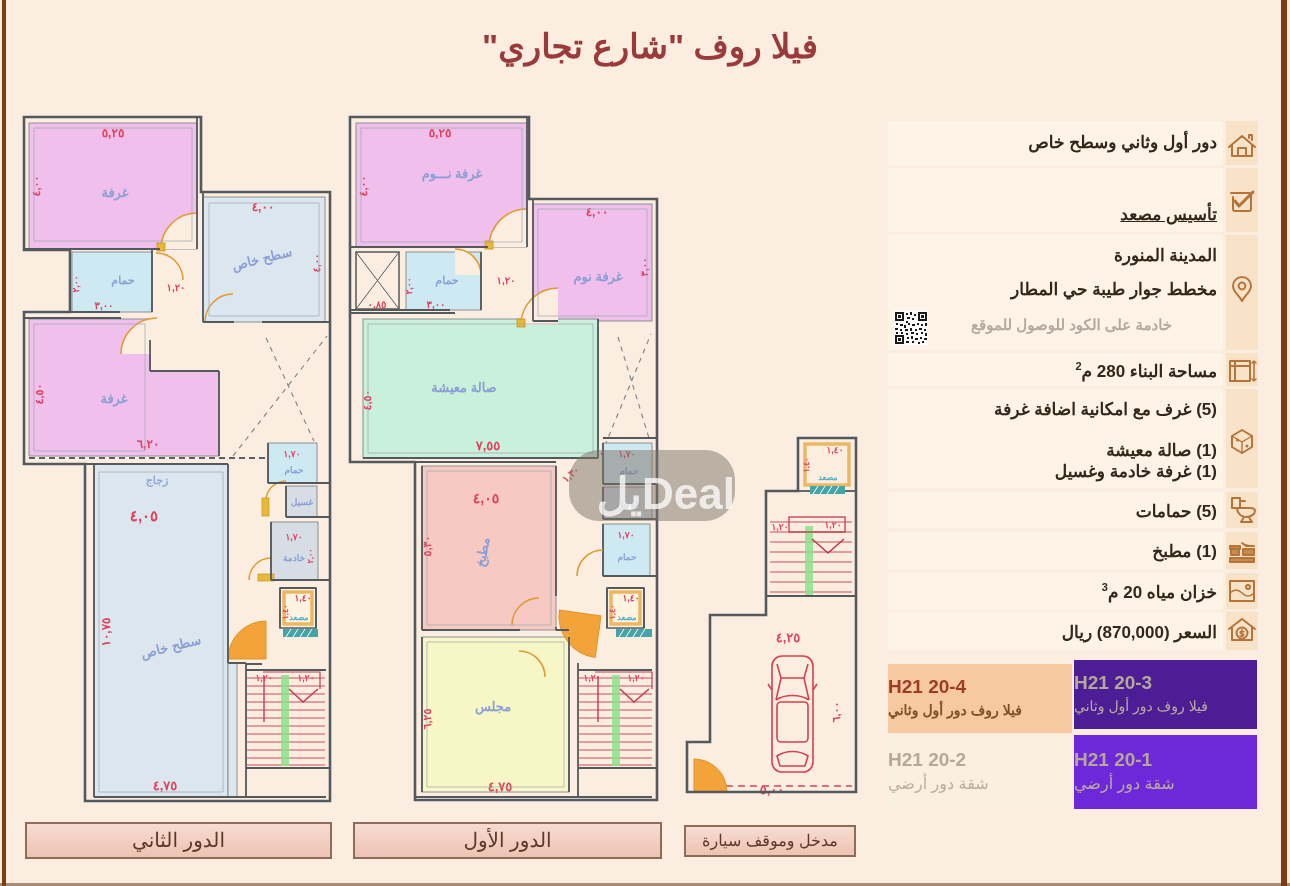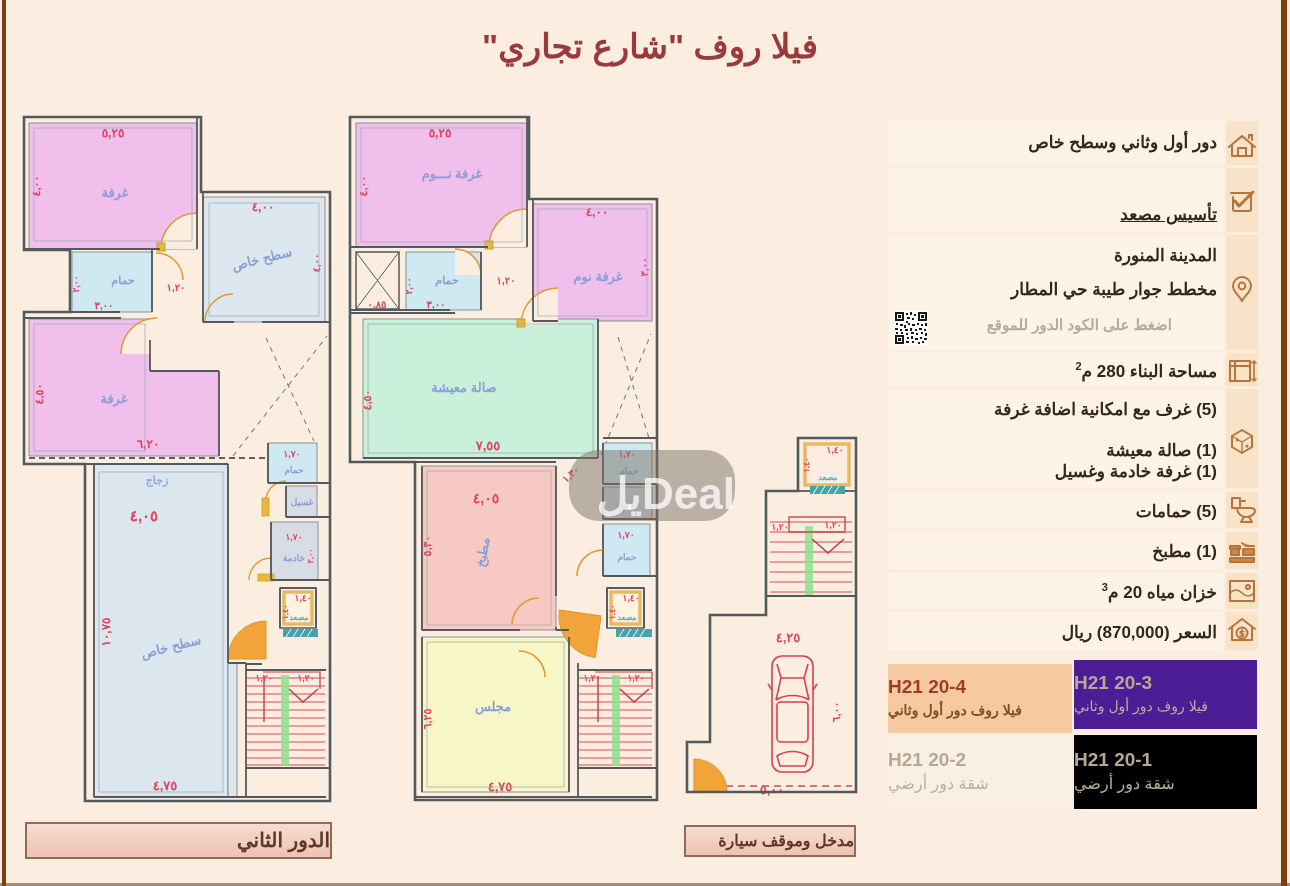--- a/index.html
+++ b/index.html
@@ -3,21 +3,21 @@
 <style>
 html,body{margin:0;padding:0;}
 body{width:1290px;height:886px;overflow:hidden;background:#fbeee0;font-family:"Liberation Sans",sans-serif;}
 .abs{position:absolute;}
 #page{position:relative;width:1290px;height:886px;background:#fbeee0;}
 .row{position:absolute;left:888px;width:335px;background:#fdf3e6;}
 .icell{position:absolute;left:1226px;width:32px;background:#f8e3c9;}
 .rtxt{position:absolute;right:73px;left:895px;direction:rtl;color:#342718;font-weight:bold;font-size:17px;}
 .gray{color:#b5aa9c;}
 .gcell{position:absolute;text-align:left;direction:rtl;}
-.plate{position:absolute;background:linear-gradient(#f7dcd1,#eec2b4);border:2px solid #8f6c58;box-sizing:border-box;text-align:right;color:#5e3826;font-weight:bold;}
+.plate{position:absolute;background:linear-gradient(#f7dcd1,#eec2b4);border:2px solid #8f6c58;box-sizing:border-box;text-align:center;color:#5e3826;font-weight:normal;}
 </style></head>
 <body>
 <div id="page">
 
 <div class="abs" style="left:0;top:883px;width:1290px;height:3px;background:#a68c74;"></div>
 
 <div class="abs" style="left:2px;top:0;width:4px;height:886px;background:#7c3d10;"></div>
 
 <div class="abs" style="left:1281px;top:0;width:6px;height:886px;background:#7c3d10;"></div>
 
@@ -323,21 +323,21 @@
 <div class="rtxt" style="top:132px;">دور أول وثاني وسطح خاص</div>
 
 <div class="row" style="top:168px;height:64px;"></div>
 <div class="icell" style="top:168px;height:64px;"></div>
 <div class="rtxt" style="top:204px;text-decoration:underline;">تأسيس مصعد</div>
 
 <div class="row" style="top:235px;height:115px;"></div>
 <div class="icell" style="top:235px;height:115px;"></div>
 <div class="rtxt" style="top:245px;">المدينة المنورة</div>
 <div class="rtxt" style="top:279px;">مخطط جوار طيبة حي المطار</div>
-<div class="rtxt gray" style="top:316px;right:118px;font-size:15px;white-space:nowrap;">اضغط على الكود الدور للموقع</div>
+<div class="rtxt gray" style="top:316px;right:118px;font-size:15px;white-space:nowrap;">خادمة على الكود للوصول للموقع</div>
 
 <div class="row" style="top:353px;height:33px;"></div>
 <div class="icell" style="top:353px;height:33px;"></div>
 <div class="rtxt" style="top:360px;">مساحة البناء 280 م<sup style="font-size:11px">2</sup></div>
 
 <div class="row" style="top:389px;height:99px;"></div>
 <div class="icell" style="top:389px;height:99px;"></div>
 <div class="rtxt" style="top:399px;">(5) غرف  مع امكانية اضافة غرفة</div>
 <div class="rtxt" style="top:440px;">(1) صالة معيشة</div>
 <div class="rtxt" style="top:461px;">(1) غرفة خادمة وغسيل</div>
@@ -454,26 +454,27 @@
 <div class="gcell" style="left:1074px;top:660px;width:183px;height:69px;background:#4c1d95;">
 <div style="margin-top:12px;font-weight:bold;font-size:19px;color:#b5a896;">H21 20-3</div>
 <div style="margin-top:4px;font-size:14px;color:#bcae9e;">فيلا روف دور أول وثاني</div>
     </div>
 
 <div class="gcell" style="left:888px;top:735px;width:184px;height:74px;background:#faf0e2;">
 <div style="margin-top:14px;font-weight:bold;font-size:19px;color:#b5a896;">H21 20-2</div>
 <div style="margin-top:3px;font-size:16px;color:#bcae9e;">شقة دور أرضي</div>
     </div>
 
-<div class="gcell" style="left:1074px;top:735px;width:183px;height:74px;background:#000000;">
+<div class="gcell" style="left:1074px;top:735px;width:183px;height:74px;background:#6d28d9;">
 <div style="margin-top:14px;font-weight:bold;font-size:19px;color:#b5a896;">H21 20-1</div>
 <div style="margin-top:3px;font-size:16px;color:#bcae9e;">شقة دور أرضي</div>
     </div>
 
 <div class="plate" style="left:25px;top:822px;width:307px;height:37px;font-size:20px;line-height:33px;">الدور الثاني</div>
 
+<div class="plate" style="left:353px;top:822px;width:309px;height:37px;font-size:20px;line-height:33px;">الدور الأول</div>
 
 <div class="plate" style="left:684px;top:825px;width:172px;height:32px;font-size:16px;line-height:28px;">مدخل وموقف سيارة</div>
 
 <div class="abs" style="left:569px;top:450px;width:166px;height:71px;background:rgba(124,114,104,0.50);border-radius:30px;"></div>
 
 <div class="abs" style="left:569px;top:468px;width:166px;text-align:right;font-size:44px;font-weight:bold;color:rgba(255,255,255,0.75);">يلDeal</div>
 </div>
 
 </body></html>

